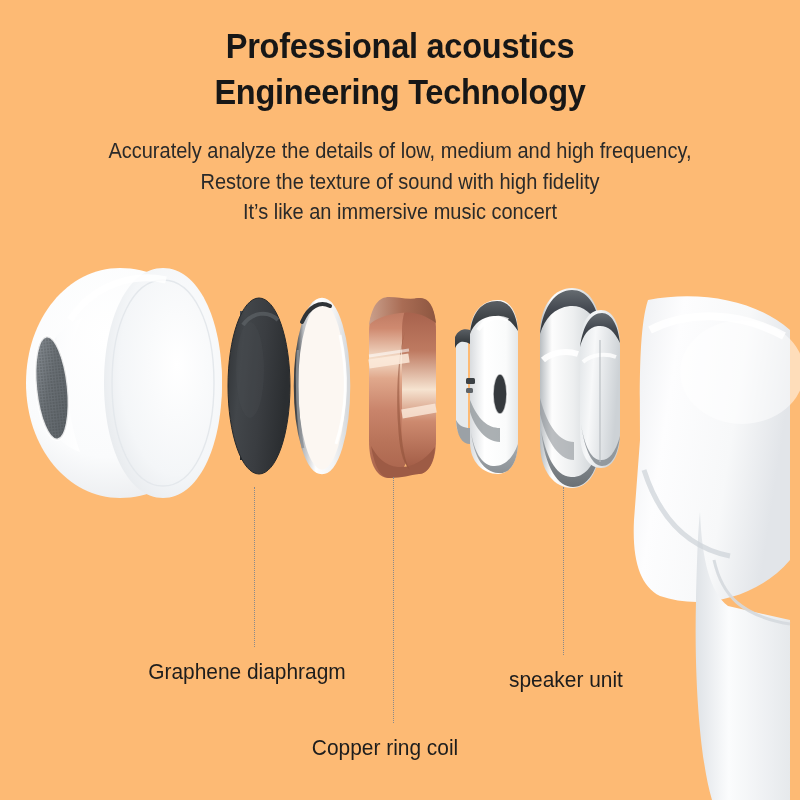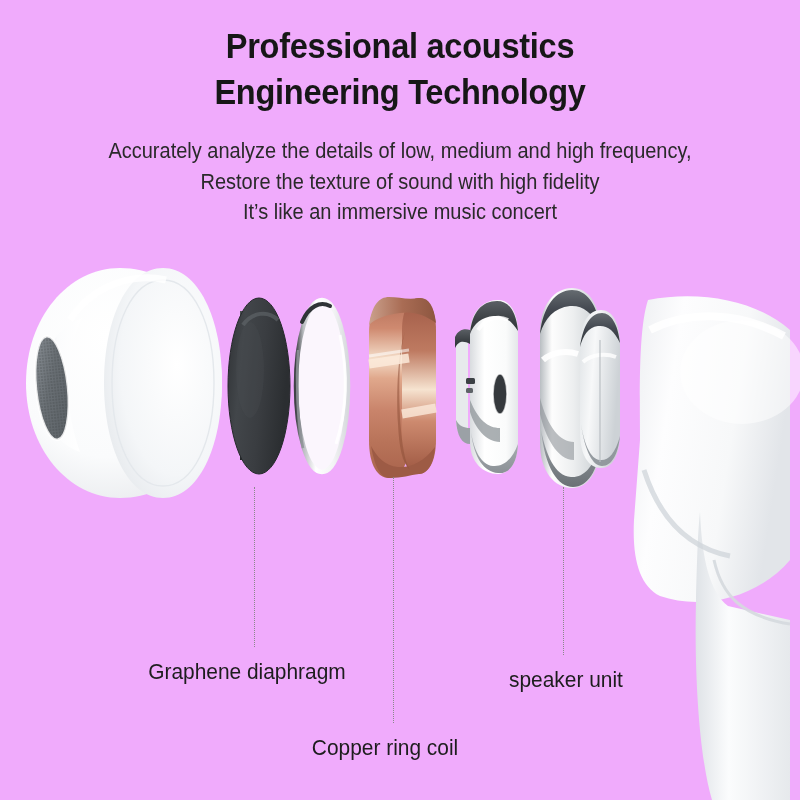--- a/index.html
+++ b/index.html
@@ -8,21 +8,21 @@
     padding: 0;
     background: #ffffff;
   }
   body {
     font-family: "Liberation Sans", sans-serif;
   }
   #poster {
     position: relative;
     width: 800px;
     height: 800px;
-    background: #f0abfc;
+    background: #fdba74;
     overflow: hidden;
   }
 
   
   .headline {
     position: absolute;
     left: 0;
     width: 800px;
     text-align: center;
     color: #171717;

